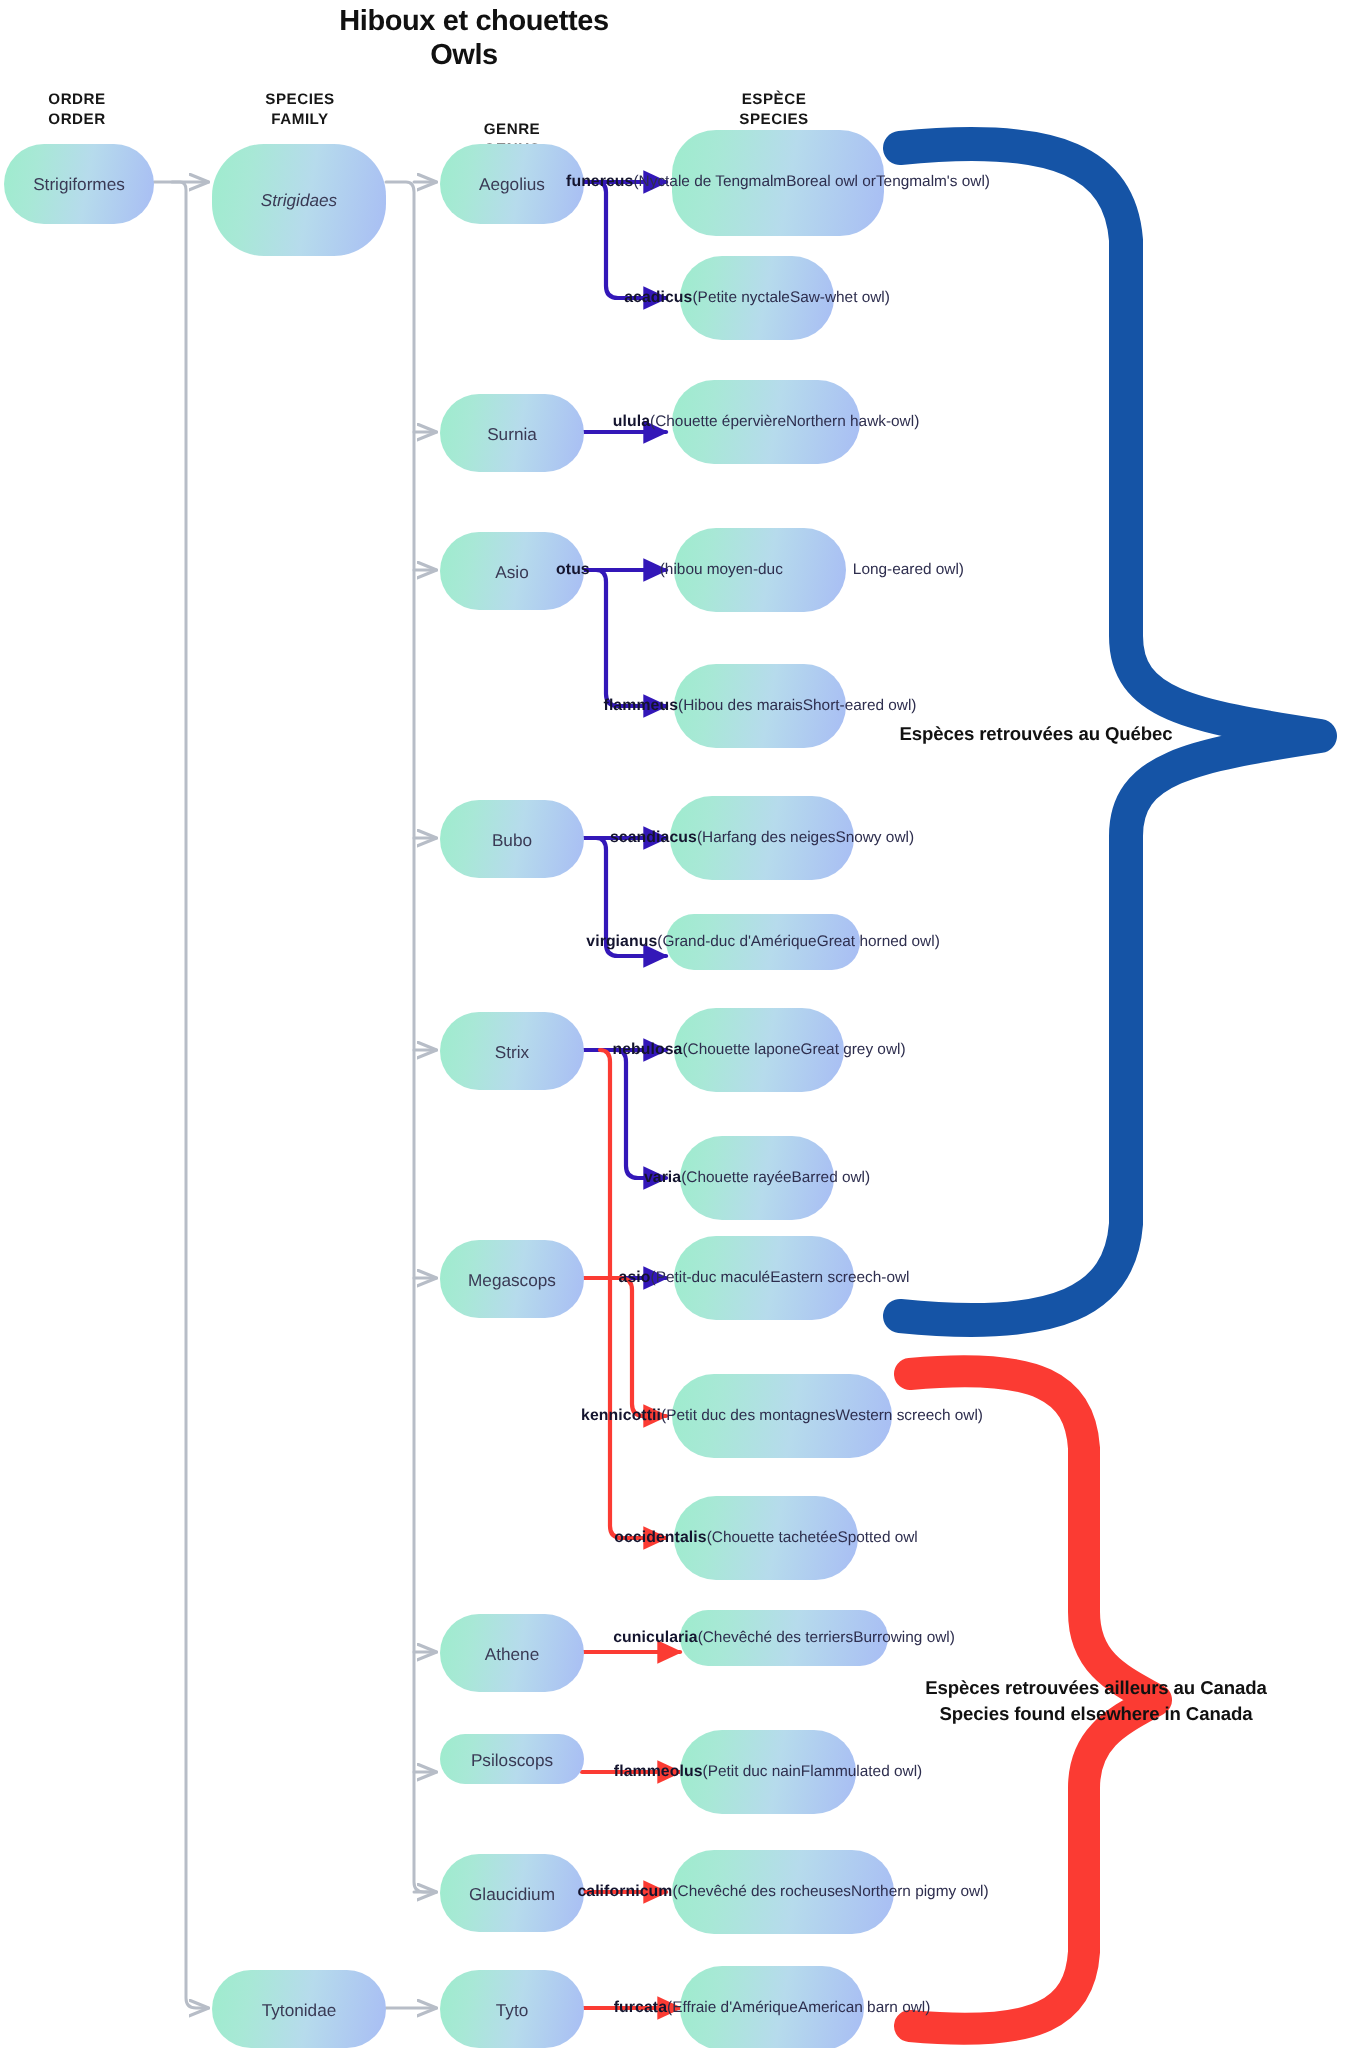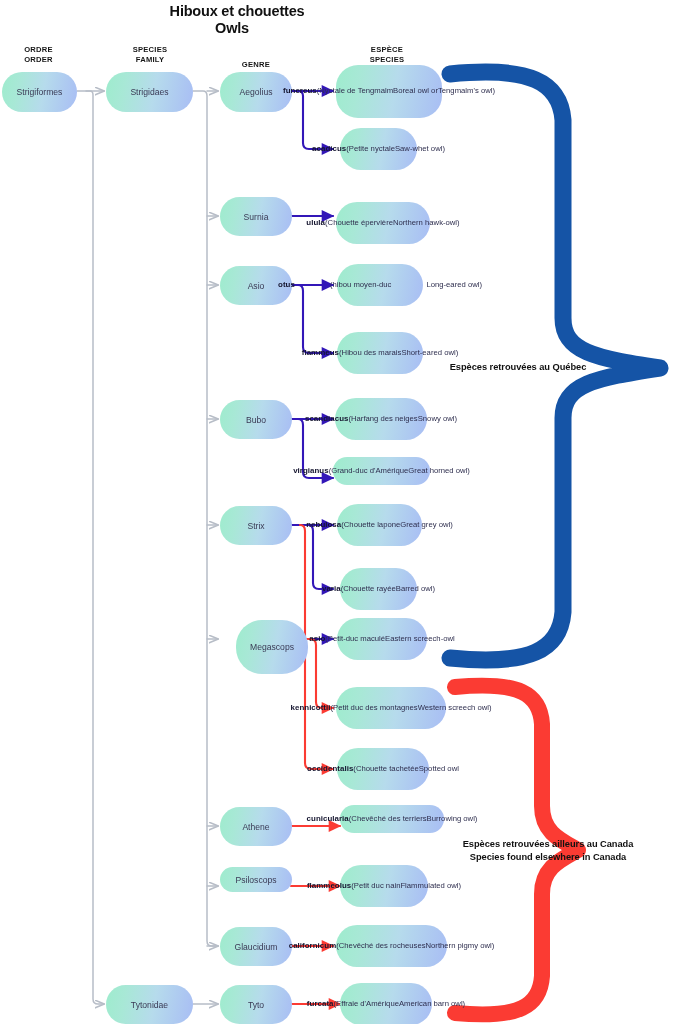--- a/index.html
+++ b/index.html
@@ -228,21 +228,21 @@
              C542,832 560,840 578,850
              C560,860 542,868 542,894
              L542,976
              C540,1006 520,1019 455,1013" fill="none" stroke="#fb3b33" stroke-width="16" stroke-linecap="round" stroke-linejoin="round"></path>
   </svg>
 
   <div class="node rank" style="left:2px; top:72px; width:75px; height:40px;">
     <span>Strigiformes</span>
   </div>
 
-  <div class="node rank" style="left:106px; top:72px; width:87px; height:40px;">
+  <div class="node rank" style="left:106px; top:72px; width:87px; height:56px;font-style:italic;">
     <span>Strigidaes</span>
   </div>
   <div class="node rank" style="left:106px; top:985px; width:87px; height:39px;">
     <span>Tytonidae</span>
   </div>
 
   <div class="node rank" style="left:220px; top:72px; width:72px; height:40px;">
     <span>Aegolius</span>
   </div>
   <div class="node rank" style="left:220px; top:197px; width:72px; height:39px;">
@@ -250,21 +250,21 @@
   </div>
   <div class="node rank" style="left:220px; top:266px; width:72px; height:39px;">
     <span>Asio</span>
   </div>
   <div class="node rank" style="left:220px; top:400px; width:72px; height:39px;">
     <span>Bubo</span>
   </div>
   <div class="node rank" style="left:220px; top:506px; width:72px; height:39px;">
     <span>Strix</span>
   </div>
-  <div class="node rank" style="left:236px; top:620px; width:72px; height:54px;">
+  <div class="node rank" style="left:220px; top:620px; width:72px; height:39px;">
     <span>Megascops</span>
   </div>
   <div class="node rank" style="left:220px; top:807px; width:72px; height:39px;">
     <span>Athene</span>
   </div>
   <div class="node rank" style="left:220px; top:867px; width:72px; height:25px;">
     <span>Psiloscops</span>
   </div>
   <div class="node rank" style="left:220px; top:927px; width:72px; height:39px;">
     <span>Glaucidium</span>
@@ -279,21 +279,21 @@
     <span class="com">Boreal owl or</span>
     <span class="com">Tengmalm's owl)</span>
   </div>
 
   <div class="node species" style="left:340px; top:128px; width:77px; height:42px;">
     <span class="sci">acadicus</span>
     <span class="com">(Petite nyctale</span>
     <span class="com">Saw-whet owl)</span>
   </div>
 
-  <div class="node species" style="left:336px; top:202px; width:94px; height:42px;">
+  <div class="node species" style="left:336px; top:190px; width:94px; height:42px;">
     <span class="sci">ulula</span>
     <span class="com">(Chouette épervière</span>
     <span class="com">Northern hawk-owl)</span>
   </div>
 
   <div class="node species" style="left:337px; top:264px; width:86px; height:42px;gap:35px;">
     <span class="sci">otus</span>
     <span class="com">(hibou moyen-duc</span>
     <span class="com">Long-eared owl)</span>
   </div>

